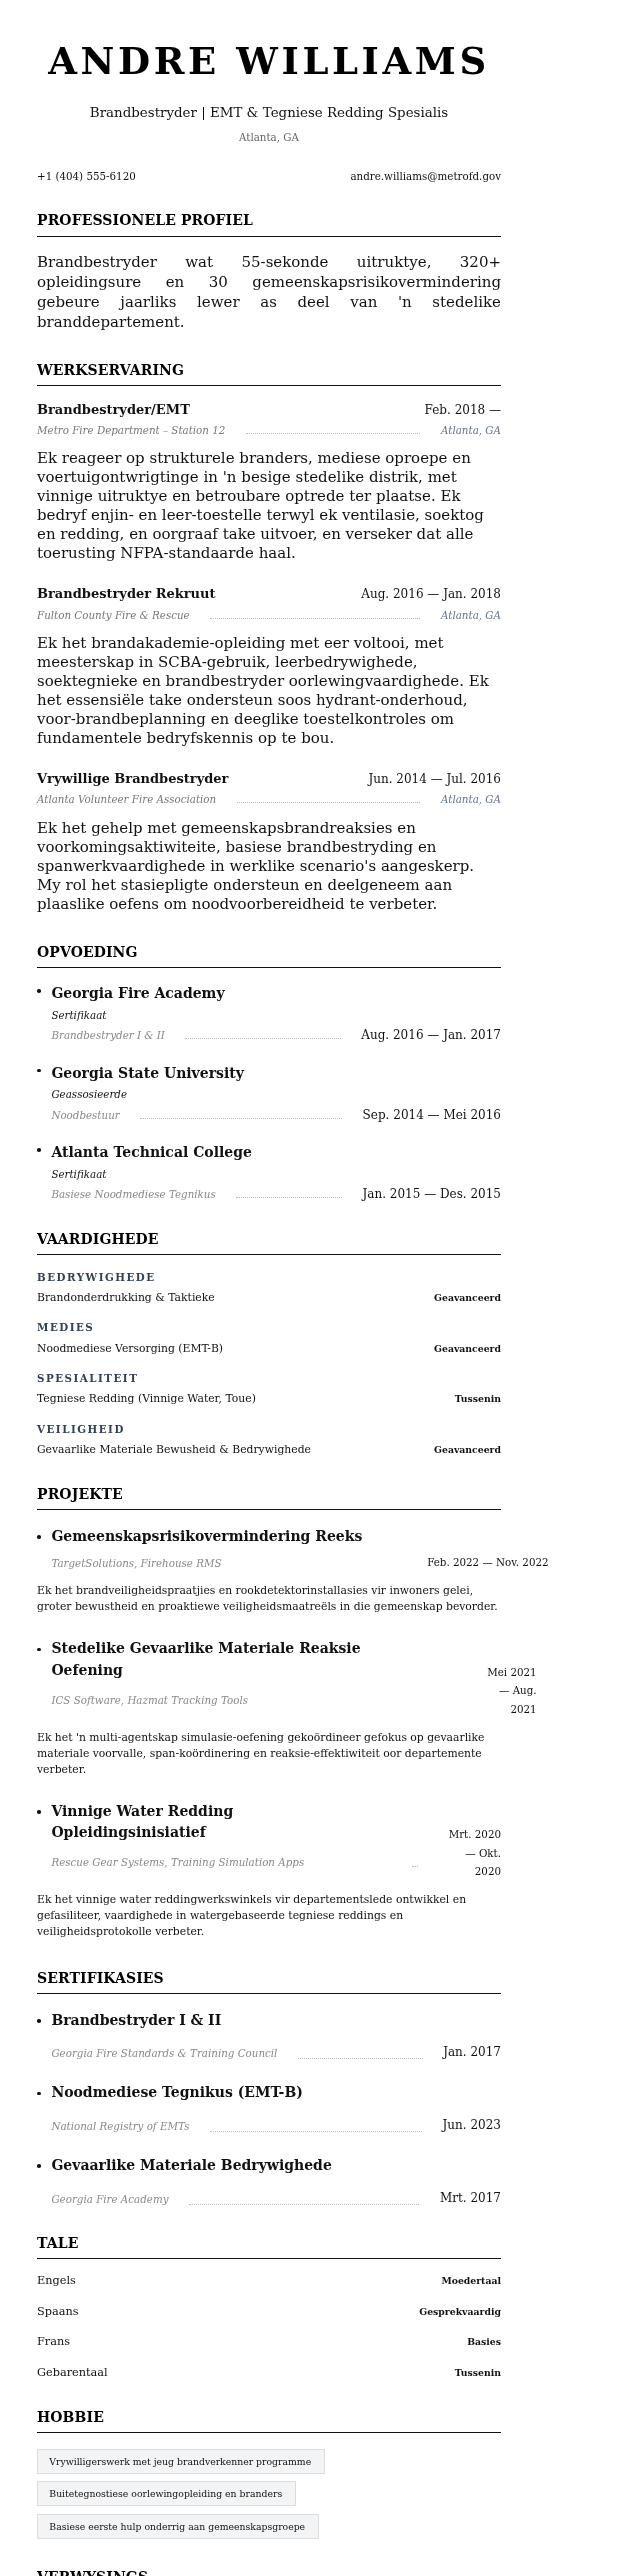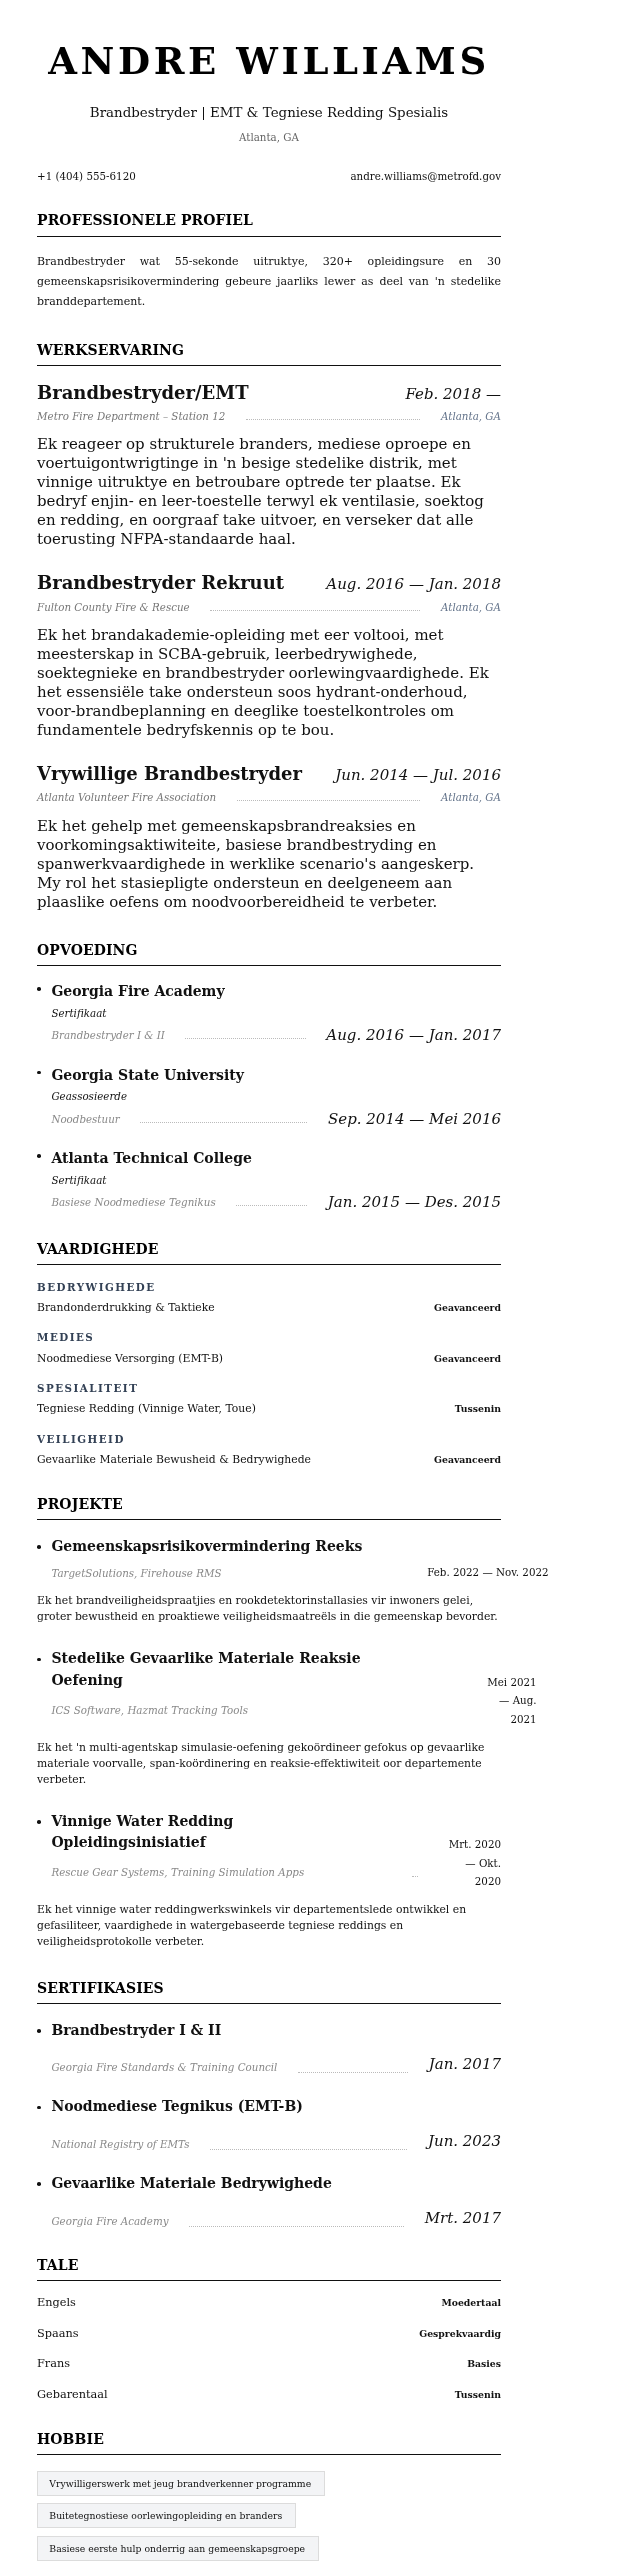--- a/index.html
+++ b/index.html
@@ -28,29 +28,29 @@
   
   .section { margin-top: 30px; }
   .section-title {
     font-size: 14px; font-weight: 700; color: #000;
     padding-bottom: 7.2px; border-bottom: 1px solid #111;
     letter-spacing: 0.1px;
   }
   .section-body { margin-top: 15.5px; }
 
   .summary {
-    font-size: 11px; line-height: 20px; text-align: justify; color: #111;
+    font-size: 15px; line-height: 20px; text-align: justify; color: #111;
   }
 
   
   .job { margin-bottom: 23px; }
   .row { display: flex; align-items: flex-end; }
-  .job-title { font-size: 18px; font-weight: 700; flex: 0 0 auto; }
+  .job-title { font-size: 13px; font-weight: 700; flex: 0 0 auto; }
   .spacer { flex: 1 1 auto; }
-  .date { font-size: 15px; flex: 0 0 auto; color: #111; white-space: nowrap; font-style: italic; }
+  .date { font-size: 12px; flex: 0 0 auto; color: #111; white-space: nowrap; }
   .job-sub { margin-top: 7.2px; align-items: center; }
   .org { font-size: 10.3px; font-style: italic; color: #777; flex: 0 0 auto; }
   .leader {
     flex: 1 1 auto; margin: 7.2px 20.6px 0 20.6px;
     border-bottom: 1px dotted #bbb; height: 0.5px;
   }
   .job-loc { font-size: 10.3px; font-style: italic; color: #64748b; flex: 0 0 auto; }
   .desc { font-size: 15px; line-height: 19px; margin-top: 13.4px; color: #111; }
 
   

